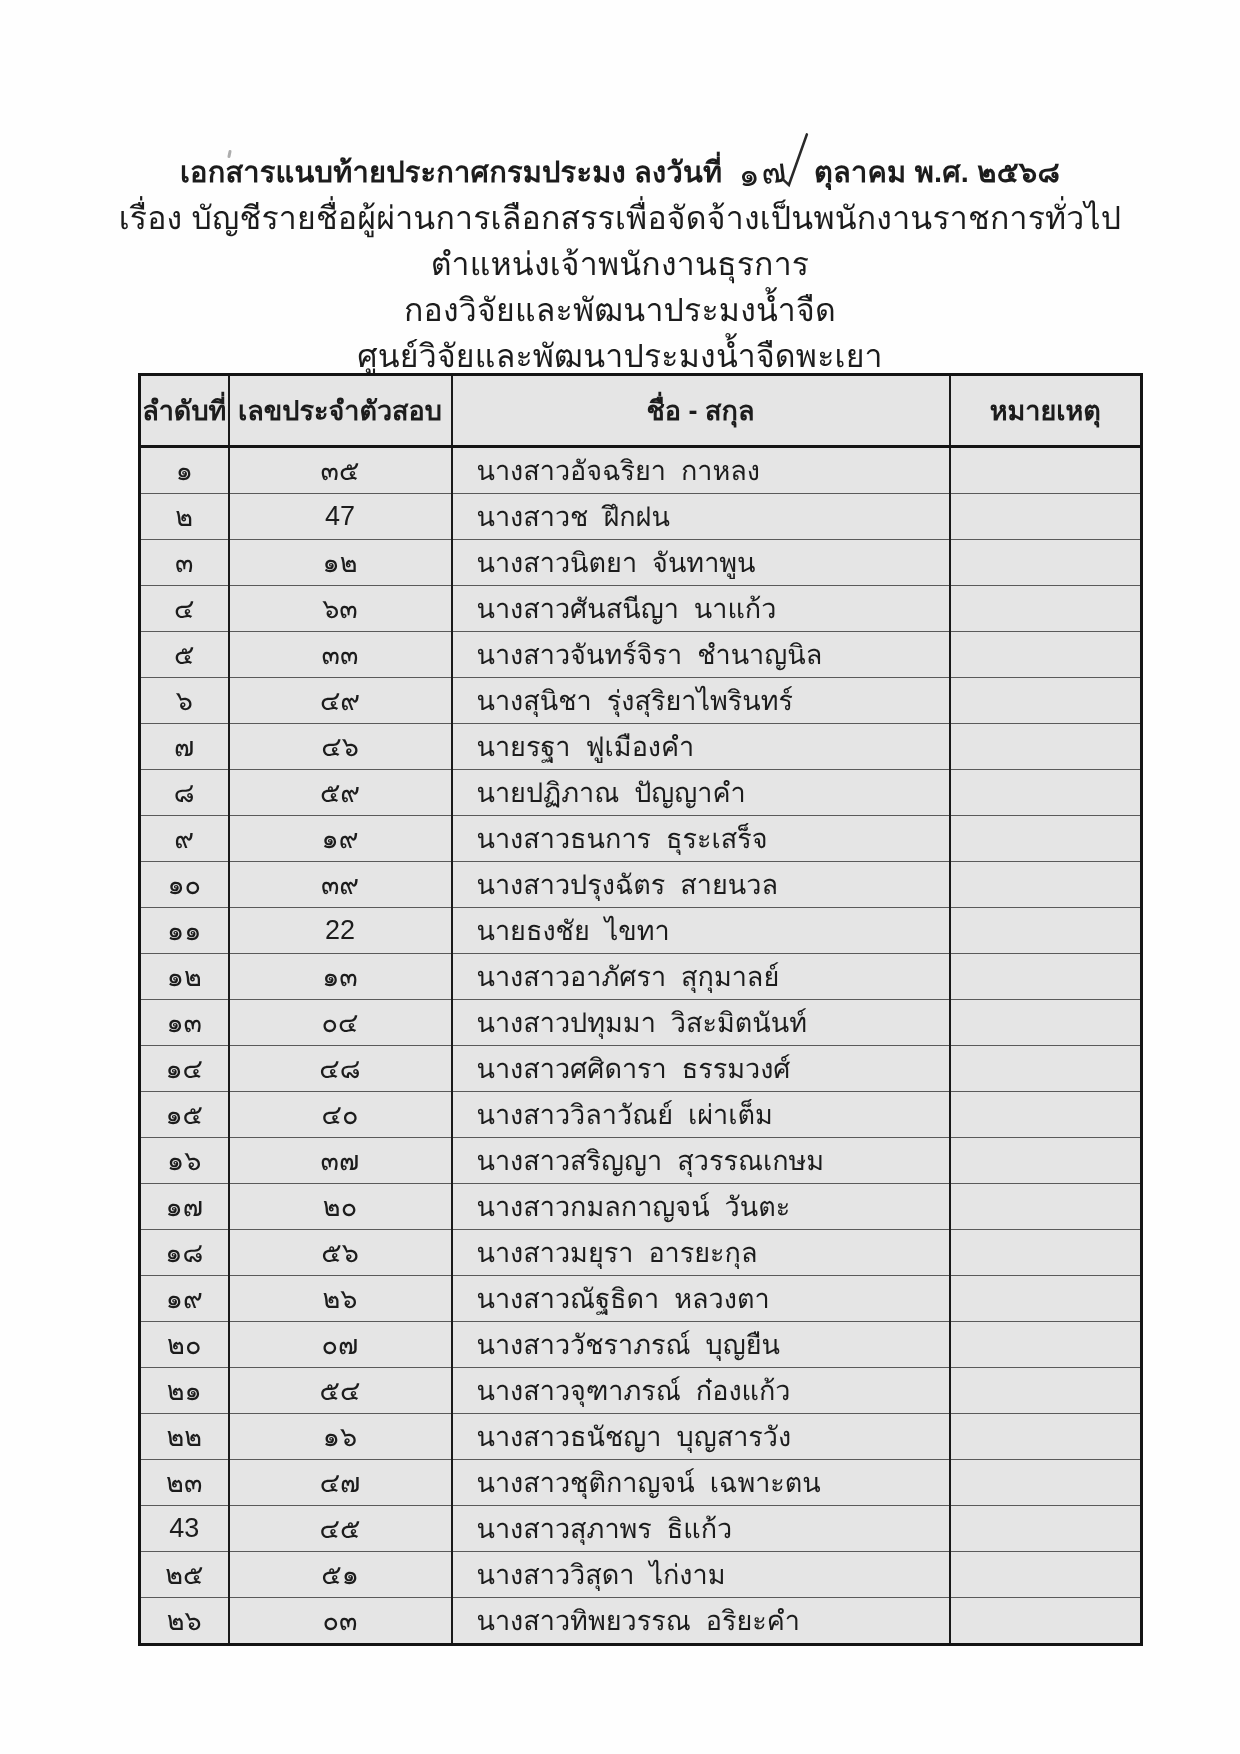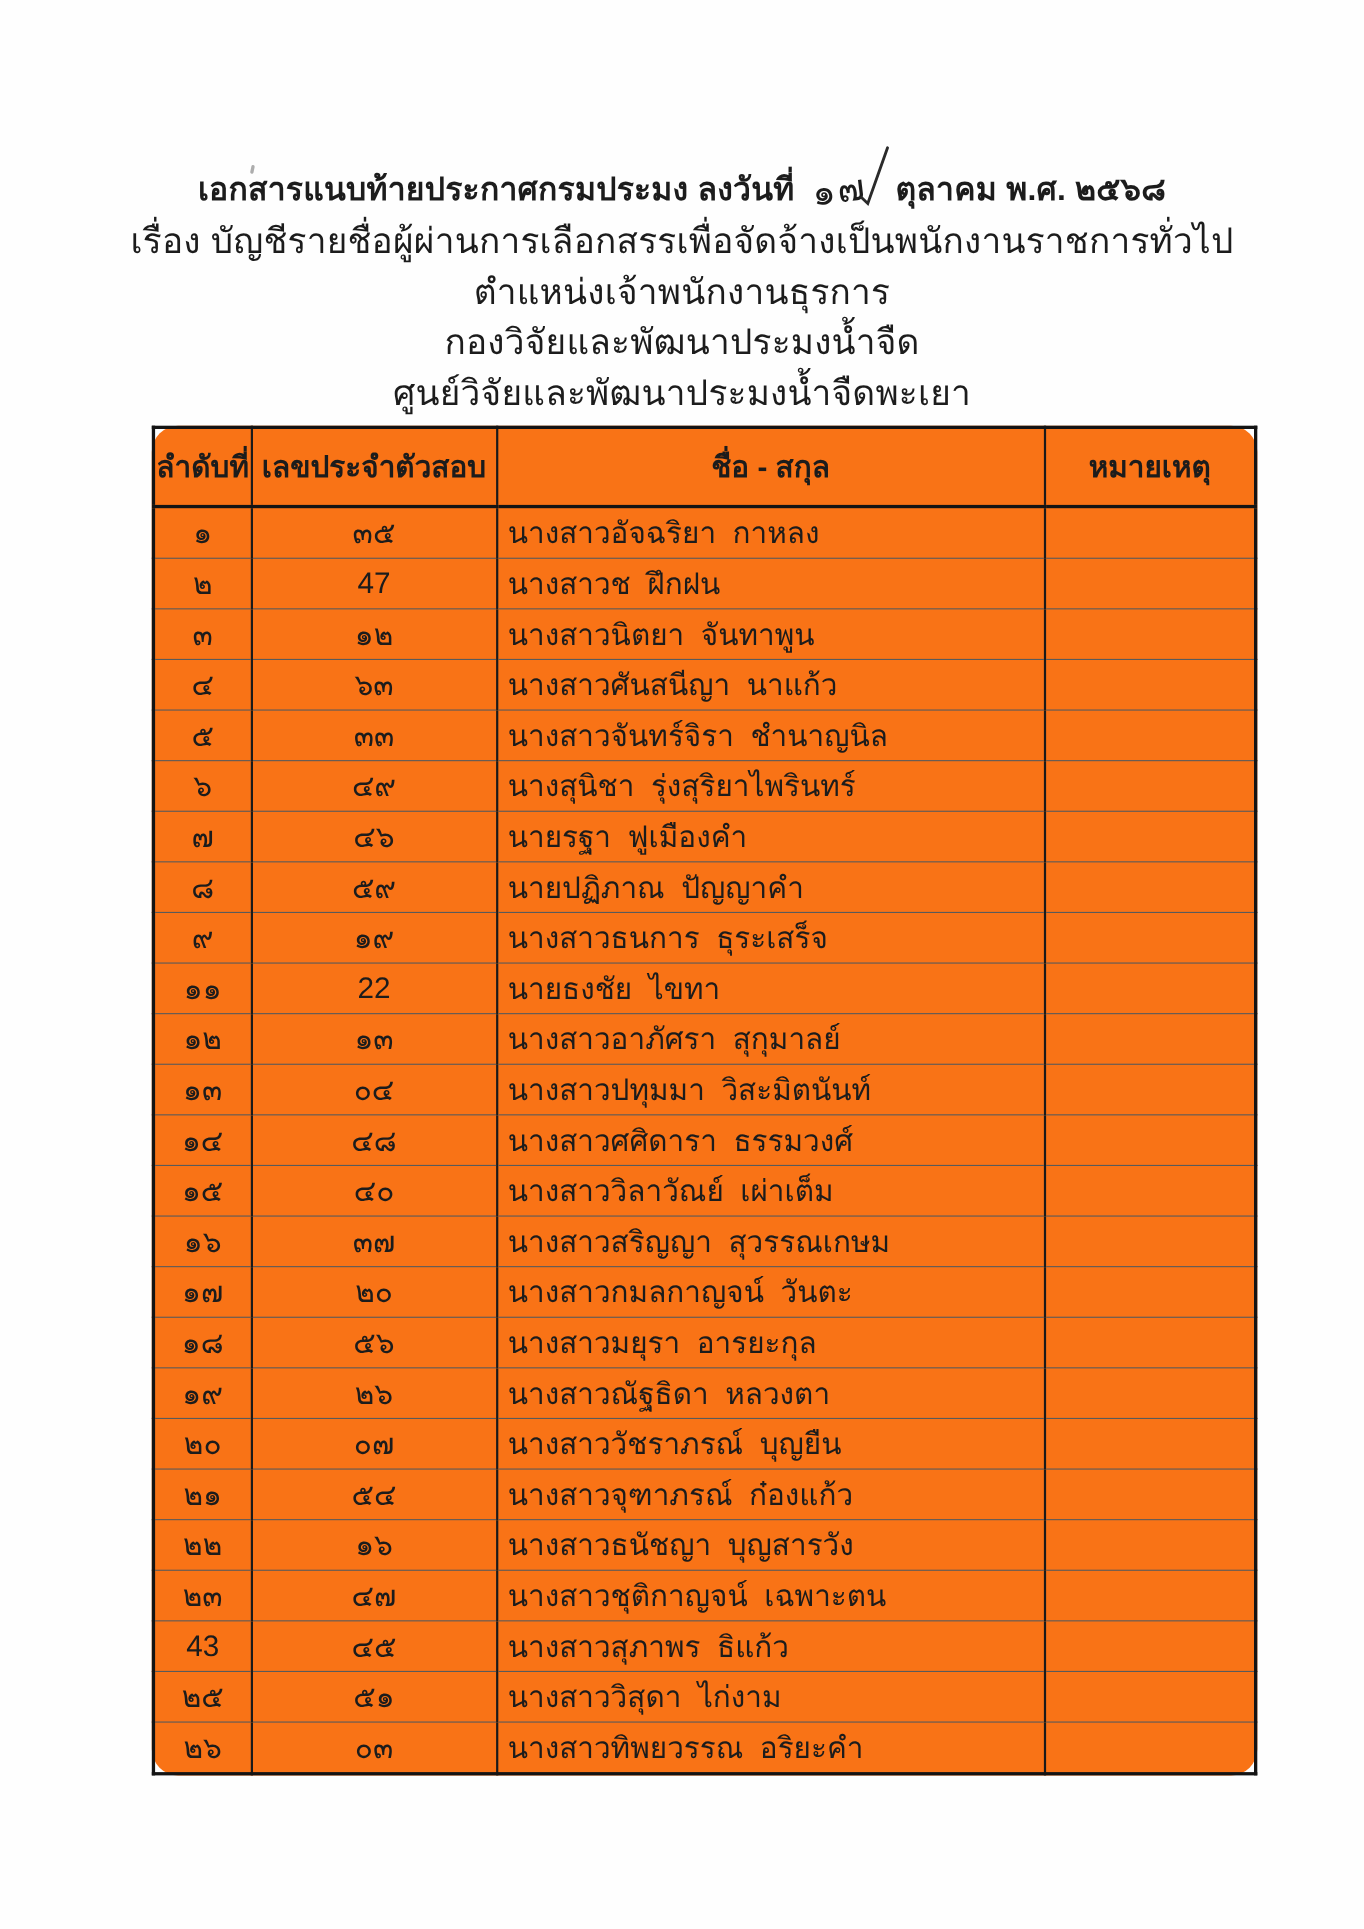--- a/index.html
+++ b/index.html
@@ -60,26 +60,25 @@
   }
   .handwritten-day svg {
     position: absolute;
     right: -26px;
     top: -14px;
     overflow: visible;
   }
   .results-table {
     position: absolute;
     left: 138px;
-    top: 387px;
+    top: 373px;
     width: 1002px;
     border-collapse: collapse;
     table-layout: fixed;
-    background: #f97316;
-    border-radius: 24px;
+    background: #e5e5e5;
   }
   .results-table col.c-no    { width: 89px; }
   .results-table col.c-exam  { width: 223px; }
   .results-table col.c-name  { width: 498px; }
   .results-table col.c-note  { width: 192px; }
   .results-table th,
   .results-table td {
     border-left: 2px solid #1a1a1a;
     border-right: 2px solid #1a1a1a;
     font-size: 27px;
@@ -95,21 +94,21 @@
     height: 69px;
     border-bottom: 3px solid #141414;
   }
   .results-table tbody td {
     height: 45px;
     border-top: 1px solid #5a5a5a;
   }
   .results-table tbody tr:first-child td { border-top: none; }
   .results-table td.cell-name {
     text-align: left;
-    padding-left: 9px;
+    padding-left: 24px;
   }
   .results-table {
     border: 3px solid #141414;
   }
 </style>
 </head>
 <body>
 
 <div class="page">
 
@@ -189,20 +188,26 @@
       <td class="cell-name">นายปฏิภาณ  ปัญญาคำ</td>
       <td class="cell-note"></td>
     </tr>
         <tr>
       <td class="cell-no">๙</td>
       <td class="cell-exam">๑๙</td>
       <td class="cell-name">นางสาวธนการ  ธุระเสร็จ</td>
       <td class="cell-note"></td>
     </tr>
         <tr>
+      <td class="cell-no">๑๐</td>
+      <td class="cell-exam">๓๙</td>
+      <td class="cell-name">นางสาวปรุงฉัตร  สายนวล</td>
+      <td class="cell-note"></td>
+    </tr>
+        <tr>
       <td class="cell-no">๑๑</td>
       <td class="cell-exam">22</td>
       <td class="cell-name">นายธงชัย  ไขทา</td>
       <td class="cell-note"></td>
     </tr>
         <tr>
       <td class="cell-no">๑๒</td>
       <td class="cell-exam">๑๓</td>
       <td class="cell-name">นางสาวอาภัศรา  สุกุมาลย์</td>
       <td class="cell-note"></td>

